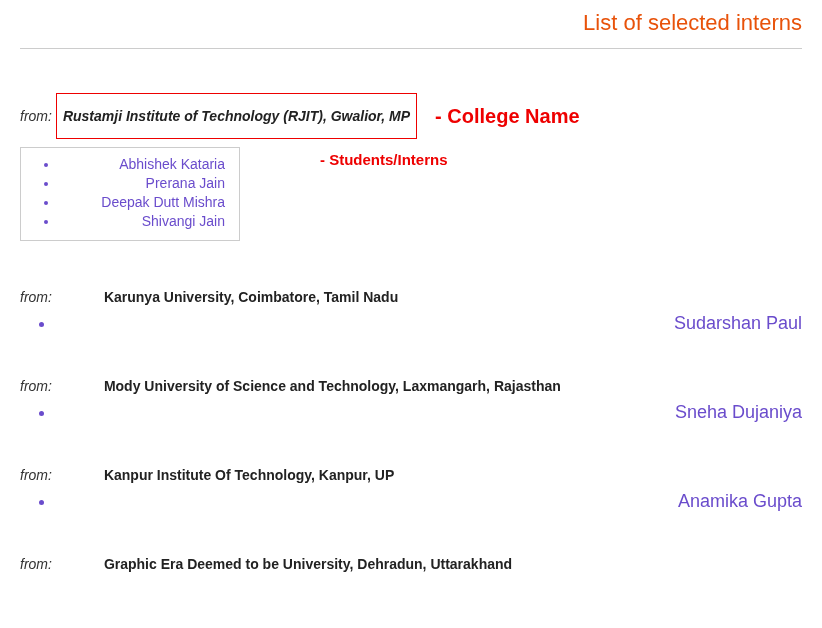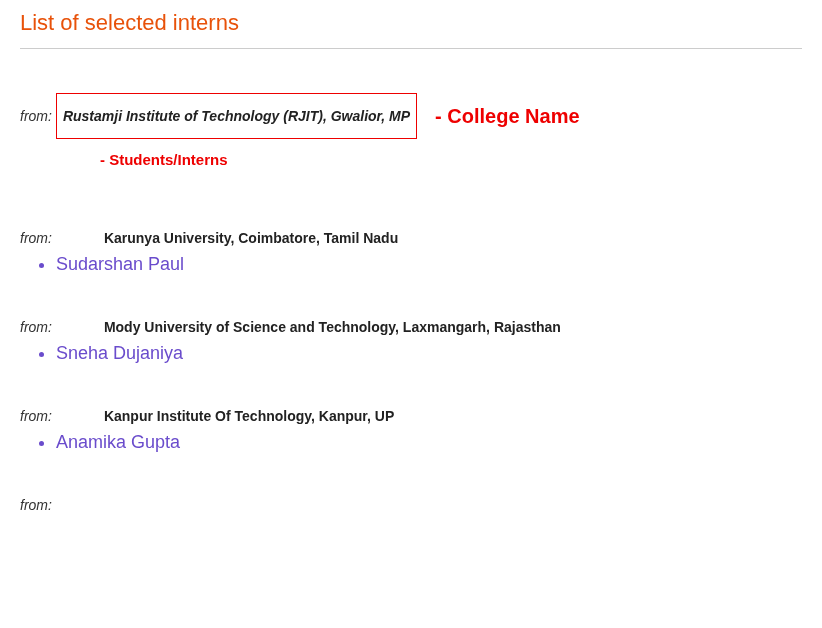--- a/index.html
+++ b/index.html
@@ -1,18 +1,19 @@
 <!DOCTYPE html>
 <html><head>
   <meta charset="utf-8">
   <style>
     * {
       margin: 0;
       padding: 0;
       box-sizing: border-box;
+      text-align: right;
     }
 
     body {
       font-family: Arial, sans-serif;
       font-size: 14px;
       background: #fff;
       color: #333;
       padding: 10px 20px;
       width: 822px;
       min-height: 628px;
@@ -125,20 +126,28 @@
 <h1 class="page-title">List of selected interns</h1>
 <hr class="divider">
 
 <div class="college-entry">
   <div class="college-row">
     <span class="from-label">from:</span>
     <span class="college-name-box">Rustamji Institute of Technology (RJIT), Gwalior, MP</span>
     <span class="annotation-college">- College Name</span>
   </div>
   <div class="annotation-row">
+    <div class="students-box">
+      <ul class="students-list">
+        <li>Abhishek Kataria</li>
+        <li>Prerana Jain</li>
+        <li>Deepak Dutt Mishra</li>
+        <li>Shivangi Jain</li>
+      </ul>
+    </div>
     <div class="annotation-students">- Students/Interns</div>
   </div>
 </div>
 
 <div class="college-entry">
   <div class="college-row">
     <span class="from-label">from:</span>
     <span class="college-name-plain">Karunya University, Coimbatore, Tamil Nadu</span>
   </div>
   <ul class="students-list-plain">
@@ -162,14 +171,15 @@
     <span class="college-name-plain">Kanpur Institute Of Technology, Kanpur, UP</span>
   </div>
   <ul class="students-list-plain">
     <li>Anamika Gupta</li>
   </ul>
 </div>
 
 <div class="college-entry">
   <div class="college-row">
     <span class="from-label">from:</span>
+    <span class="college-name-plain">Graphic Era Deemed to be University, Dehradun, Uttarakhand</span>
   </div>
 </div>
 
 </body></html>

